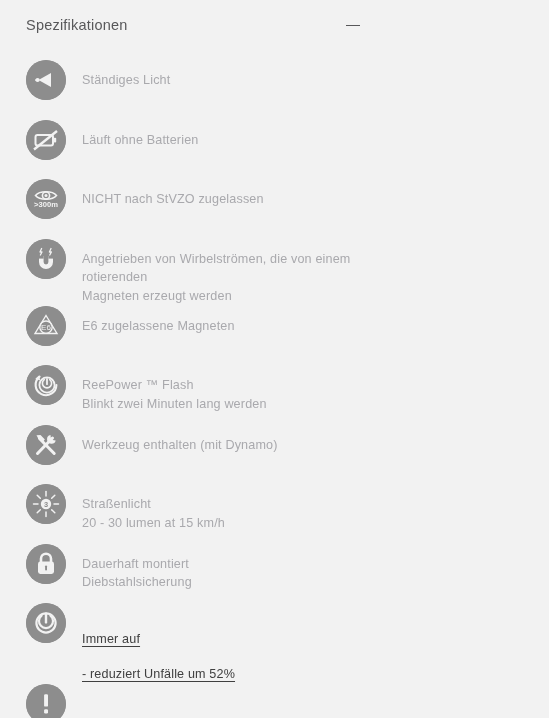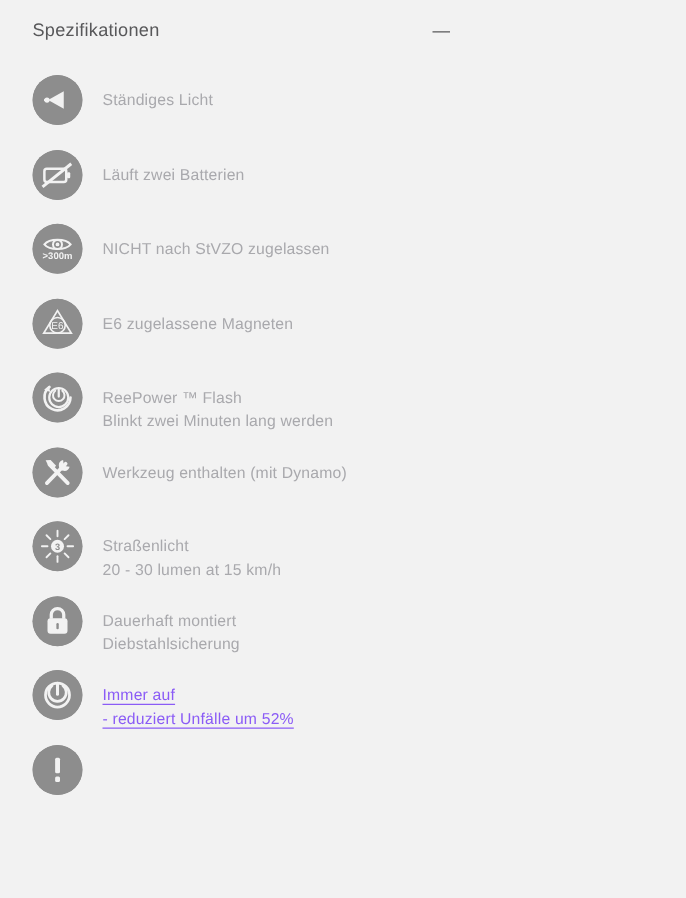--- a/index.html
+++ b/index.html
@@ -68,26 +68,27 @@
     padding-top: 11px;
     font-size: 12.6px;
     color: #a9a9ad;
     line-height: 18.7px;
     letter-spacing: .012em;
     max-width: 400px;
   }
   .spec-text .line { display: block; white-space: nowrap; }
   .spec-text .line.wrapped { white-space: normal; max-width: 355px; }
   .spec-text.linky .line {
-    color: #8b5cf6;
+    color: #404040;
     text-decoration: underline;
     text-underline-offset: 2.5px;
     text-decoration-thickness: 1px;
     cursor: pointer;
     display: table;
+    margin-top: 16px;
   }
   
   .r0 { margin-top: 9px; }
 </style>
 </head>
 <body>
 
 <div class="panel">
 
   <div class="spec-header">
@@ -115,35 +116,51 @@
         <span class="spec-icon-wrap">
           <svg class="spec-icon" viewBox="0 0 40 40">
             <circle cx="20" cy="20" r="20" fill="#8d8d8d"></circle>
             <rect x="9.5" y="15" width="17.5" height="10.5" rx="2" fill="none" stroke="#f2f2f2" stroke-width="2"></rect>
             <rect x="27.6" y="17.8" width="2.6" height="4.8" rx="1" fill="#f2f2f2"></rect>
             <line x1="8" y1="29.5" x2="31" y2="11" stroke="#f2f2f2" stroke-width="2.4"></line>
             <line x1="8" y1="29.5" x2="31" y2="11" stroke="#8d8d8d" stroke-width="0"></line>
           </svg>
         </span>
         <div class="spec-text">
-          <span class="line">Läuft zwei Batterien</span>
+          <span class="line">Läuft ohne Batterien</span>
         </div>
       </li>
       <li class="spec-row">
         <span class="spec-icon-wrap">
           <svg class="spec-icon" viewBox="0 0 40 40">
             <circle cx="20" cy="20" r="20" fill="#8d8d8d"></circle>
             <path d="M9.5 16.5 C13.5 11.5, 26.5 11.5, 30.5 16.5 C26.5 21.5, 13.5 21.5, 9.5 16.5 Z" fill="none" stroke="#f2f2f2" stroke-width="1.6"></path>
             <circle cx="20" cy="16.5" r="3.6" fill="none" stroke="#f2f2f2" stroke-width="1.6"></circle>
             <circle cx="20" cy="16.5" r="1.5" fill="#f2f2f2"></circle>
             <text x="20" y="28.4" text-anchor="middle" font-family="Liberation Sans, sans-serif" font-size="7.6" font-weight="700" fill="#f2f2f2">&gt;300m</text>
           </svg>
         </span>
         <div class="spec-text">
           <span class="line">NICHT nach StVZO zugelassen</span>
+        </div>
+      </li>
+      <li class="spec-row">
+        <span class="spec-icon-wrap">
+          <svg class="spec-icon" viewBox="0 0 40 40">
+            <circle cx="20" cy="20" r="20" fill="#8d8d8d"></circle>
+            <path d="M13 17 L13 23 A7 7 0 0 0 27 23 L27 17 L22.4 17 L22.4 23 A2.4 2.4 0 0 1 17.6 23 L17.6 17 Z" fill="#f2f2f2"></path>
+            <rect x="13" y="17" width="4.6" height="2.6" fill="#8d8d8d"></rect>
+            <rect x="22.4" y="17" width="4.6" height="2.6" fill="#8d8d8d"></rect>
+            <path d="M15.6 9.5 L14 13 L16 13 L14.4 16" fill="none" stroke="#f2f2f2" stroke-width="1.3" stroke-linejoin="round" stroke-linecap="round"></path>
+            <path d="M25 9.5 L23.4 13 L25.4 13 L23.8 16" fill="none" stroke="#f2f2f2" stroke-width="1.3" stroke-linejoin="round" stroke-linecap="round"></path>
+          </svg>
+        </span>
+        <div class="spec-text">
+          <span class="line wrapped">Angetrieben von Wirbelströmen, die von einem rotierenden</span>
+          <span class="line">Magneten erzeugt werden</span>
         </div>
       </li>
       <li class="spec-row">
         <span class="spec-icon-wrap">
           <svg class="spec-icon" viewBox="0 0 40 40">
             <circle cx="20" cy="20" r="20" fill="#8d8d8d"></circle>
             <path d="M20 9.5 L31 27.5 L9 27.5 Z" fill="none" stroke="#f2f2f2" stroke-width="1.4"></path>
             <circle cx="20" cy="21.2" r="6.2" fill="none" stroke="#f2f2f2" stroke-width="1.3"></circle>
             <text x="20" y="23.9" text-anchor="middle" font-family="Liberation Sans, sans-serif" font-size="8" fill="#f2f2f2">E6</text>
           </svg>

